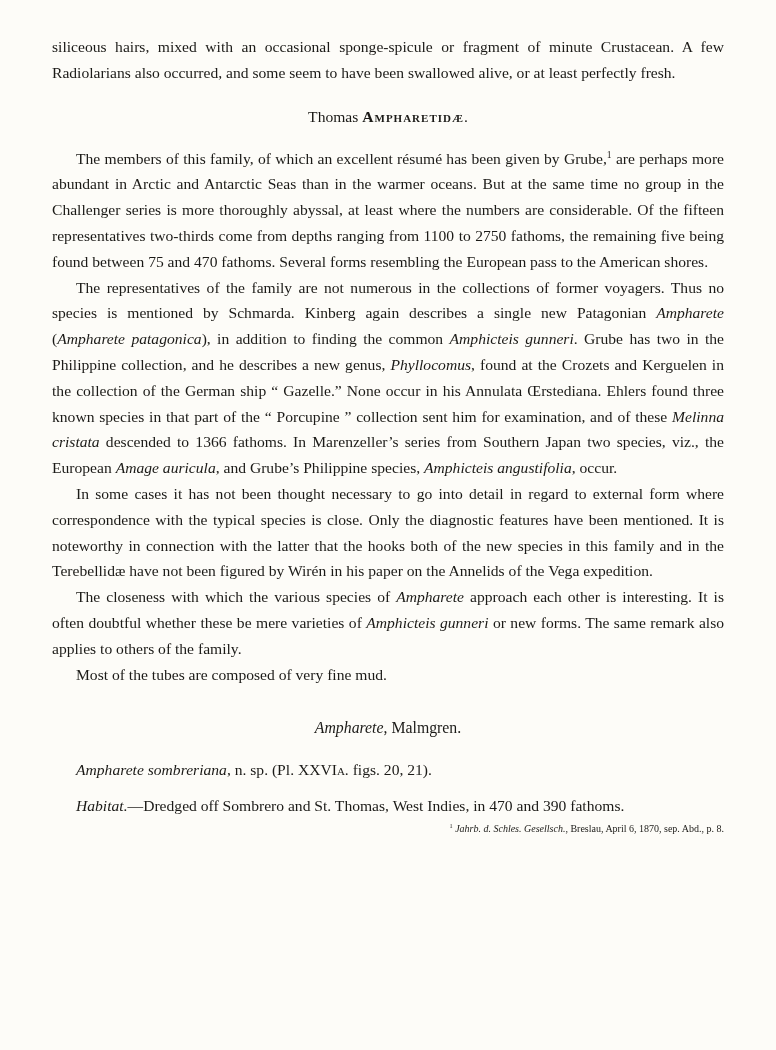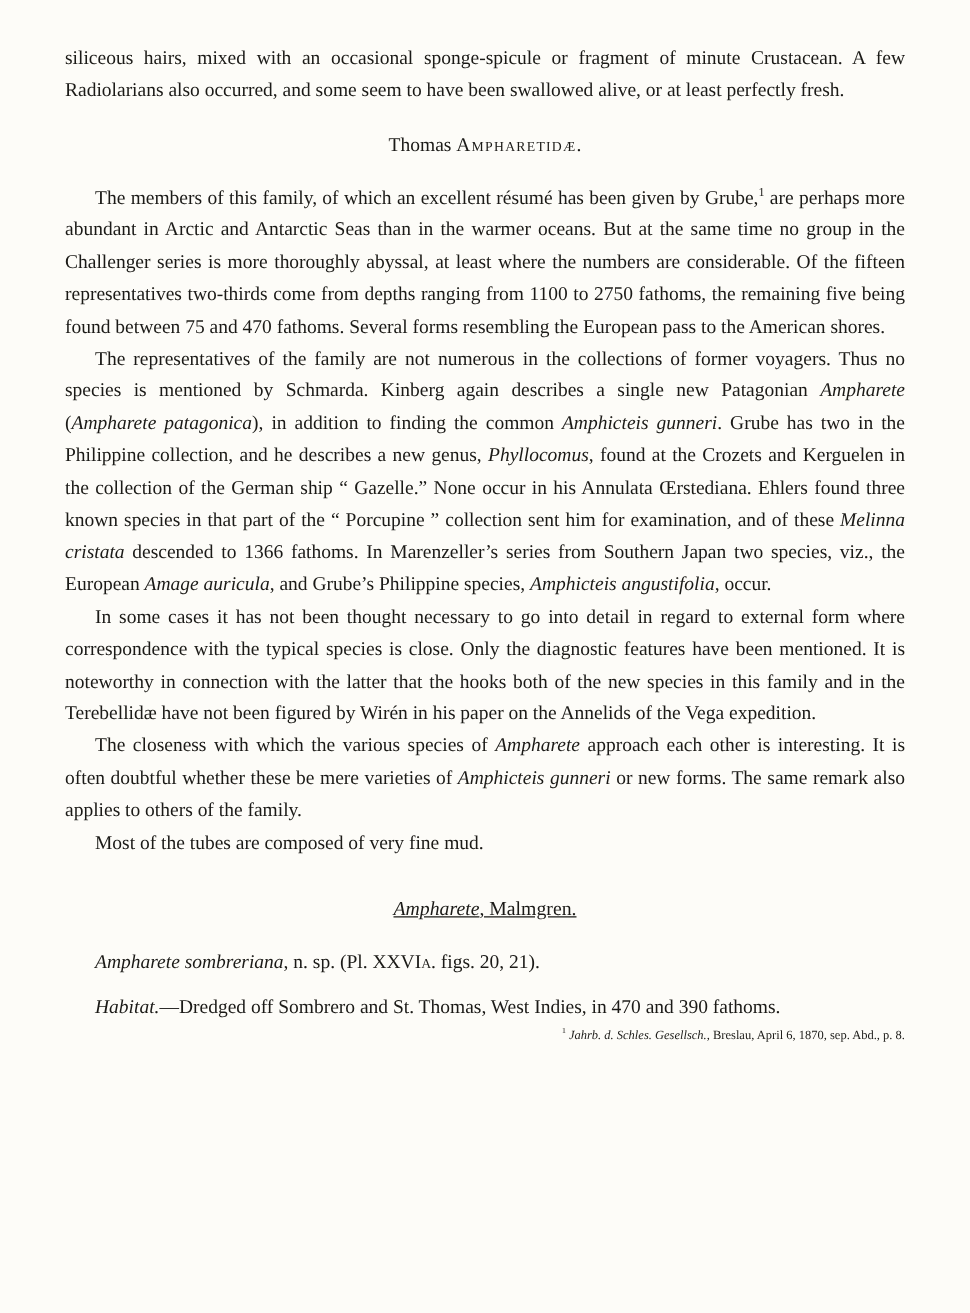--- a/index.html
+++ b/index.html
@@ -53,28 +53,27 @@
     line-height: 0;
     vertical-align: super;
   }
 
   .family-heading {
     font-weight: normal;
     font-size: 15.6px;
     text-align: center;
     margin: 22px 0 20px 0;
   }
-  .family-heading .sc { letter-spacing: 1px; }
+  .family-heading .sc { letter-spacing: 1px; font-weight: bold; }
 
   .genus-heading {
     font-weight: normal;
     font-size: 15.8px;
     text-align: center;
     margin: 32px 0 20px 0;
-    text-decoration: underline;
   }
 
   .species-line { margin-bottom: 10px; }
 
   .habitat-para { margin-bottom: 2px; }
 
   .footnote {
     font-size: 10px;
     text-align: right;
     margin-top: 4px;

